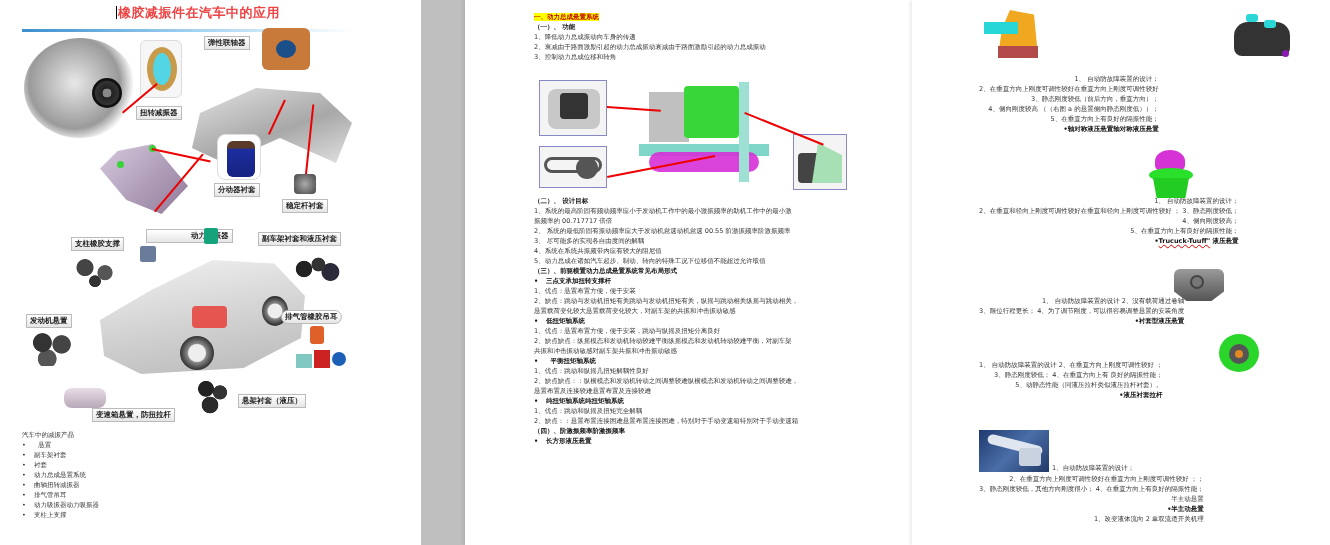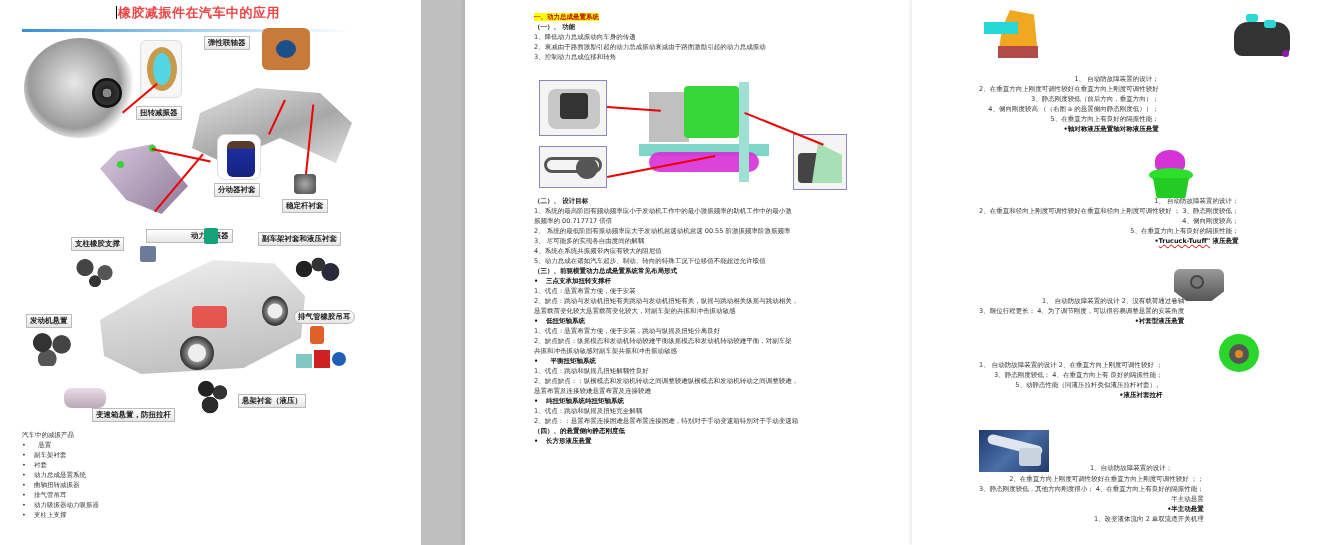--- a/index.html
+++ b/index.html
@@ -76,21 +76,21 @@
     <div style="position:absolute;left:170px;top:80px;width:35px;height:22px;background:#e8403a;border-radius:4px;opacity:.85;"></div>
     <div class="callout" style="left:33px;top:11px;margin-left:16px;">支柱橡胶支撑</div>
     <div style="position:absolute;left:48px;top:28px;width:50px;height:34px;background:radial-gradient(circle at 30% 40%,#444 20%,transparent 22%),radial-gradient(circle at 70% 55%,#555 18%,transparent 20%),radial-gradient(circle at 50% 80%,#333 15%,transparent 17%);"></div>
     <div class="callout" style="left:124px;top:3px;padding-left:44px;">动力吸振器</div>
     <div style="position:absolute;left:182px;top:2px;width:14px;height:16px;background:#14a37b;border-radius:2px;"></div>
     <div style="position:absolute;left:118px;top:20px;width:16px;height:16px;background:#6a7c9a;border-radius:2px;"></div>
     <div class="callout" style="left:236px;top:6px;">副车架衬套和液压衬套</div>
     <div style="position:absolute;left:270px;top:28px;width:48px;height:30px;background:radial-gradient(circle at 25% 50%,#222 20%,transparent 22%),radial-gradient(circle at 55% 35%,#333 20%,transparent 22%),radial-gradient(circle at 80% 60%,#2a2a3a 20%,transparent 22%);"></div>
     <div class="callout" style="left:4px;top:88px;">发动机悬置</div>
     <div style="position:absolute;left:6px;top:104px;width:48px;height:36px;background:radial-gradient(circle at 30% 35%,#333 22%,transparent 24%),radial-gradient(circle at 70% 40%,#444 22%,transparent 24%),radial-gradient(circle at 40% 80%,#555 22%,transparent 24%);"></div>
-    <div class="callout" style="left:272px;top:84px;border-radius:7px;">排气管橡胶吊耳</div>
+    <div class="callout" style="left:259px;top:84px;border-radius:7px;">排气管橡胶吊耳</div>
     <div style="position:absolute;left:274px;top:100px;width:56px;height:44px;">
       <div style="position:absolute;left:14px;top:0;width:14px;height:18px;background:#e0602a;border-radius:3px;"></div>
       <div style="position:absolute;left:18px;top:24px;width:16px;height:18px;background:#cc2222;"></div>
       <div style="position:absolute;left:36px;top:26px;width:14px;height:14px;border-radius:50%;background:#1e5fb8;"></div>
       <div style="position:absolute;left:0;top:28px;width:16px;height:14px;background:#7fc7c0;"></div>
     </div>
     <div class="callout" style="left:216px;top:168px;">悬架衬套（液压）</div>
     <div style="position:absolute;left:172px;top:152px;width:40px;height:36px;background:radial-gradient(circle at 30% 30%,#222 20%,transparent 22%),radial-gradient(circle at 65% 40%,#333 20%,transparent 22%),radial-gradient(circle at 40% 75%,#2b2b2b 22%,transparent 24%);"></div>
     <div class="callout" style="left:70px;top:182px;">变速箱悬置，防扭拉杆</div>
     <div style="position:absolute;left:42px;top:162px;width:42px;height:20px;background:linear-gradient(#e8dde6,#b9a8b8);border-radius:8px;"></div>
@@ -165,21 +165,21 @@
 
     <div class="li bold bul" style="padding-left:0;">&nbsp;&nbsp;<span>平衡扭矩轴系统</span></div>
     <div class="li">1、优点：跳动和纵摇几扭矩解耦性良好</div>
     <div class="li">2、缺点缺点：：纵横模态和发动机转动之间调整较难纵横模态和发动机转动之间调整较难，</div>
     <div class="li">悬置布置及连接较难悬置布置及连接较难</div>
 
     <div class="li bold bul">纯扭矩轴系统纯扭矩轴系统</div>
     <div class="li">1、优点：跳动和纵摇及扭矩完全解耦</div>
     <div class="li">2、缺点：：悬置布置连接困难悬置布置连接困难，特别对于手动变速箱特别对于手动变速箱</div>
 
-    <div class="li bold">（四）、的悬置侧向静态刚度低</div>
+    <div class="li bold">（四）、阶激振频率阶激振频率</div>
     <div class="li bold bul">长方形液压悬置</div>
   </div>
 </div>
 
 <div class="page" id="page3">
   <div style="position:absolute;left:72px;top:6px;width:60px;height:56px;">
     <div style="position:absolute;left:14px;top:4px;width:40px;height:46px;background:#f0a820;clip-path:polygon(30% 0,90% 10%,100% 100%,0 100%,10% 40%);"></div>
     <div style="position:absolute;left:14px;top:40px;width:40px;height:12px;background:#b34a4a;"></div>
     <div style="position:absolute;left:0;top:16px;width:34px;height:12px;background:#27d6d6;"></div>
   </div>
@@ -235,21 +235,21 @@
     <div class="li">3、静态刚度较低；    4、在垂直方向上有  良好的隔振性能；</div>
     <div class="li">5、动静态性能（同液压拉杆类似液压拉杆衬套）。</div>
     <div class="li bold bul">液压衬套拉杆</div>
   </div>
 
   <div style="position:absolute;left:67px;top:430px;width:70px;height:42px;background:linear-gradient(135deg,#1e3a6e,#4a6ea8 50%,#213a68);">
     <div style="position:absolute;left:8px;top:10px;width:56px;height:10px;background:#dfe6ef;border-radius:6px;transform:rotate(14deg);"></div>
     <div style="position:absolute;left:40px;top:18px;width:22px;height:18px;background:#c9d3df;border-radius:3px;"></div>
   </div>
 
-  <div class="list" style="left:140px;top:463px;margin-left:38px;">
+  <div class="list" style="left:140px;top:463px;">
     <div class="li">1、自动防故障装置的设计；</div>
   </div>
   <div class="list" style="left:67px;top:474px;">
     <div class="li">2、在垂直方向上刚度可调性较好在垂直方向上刚度可调性较好  ；；</div>
     <div class="li">3、静态刚度较低，其他方向刚度很小；  4、在垂直方向上有良好的隔振性能；</div>
     <div class="li">半主动悬置</div>
     <div class="li bold bul">半主动悬置</div>
     <div class="li">1、改变液体流向 2 单双流道开关机理</div>
   </div>
 </div>

